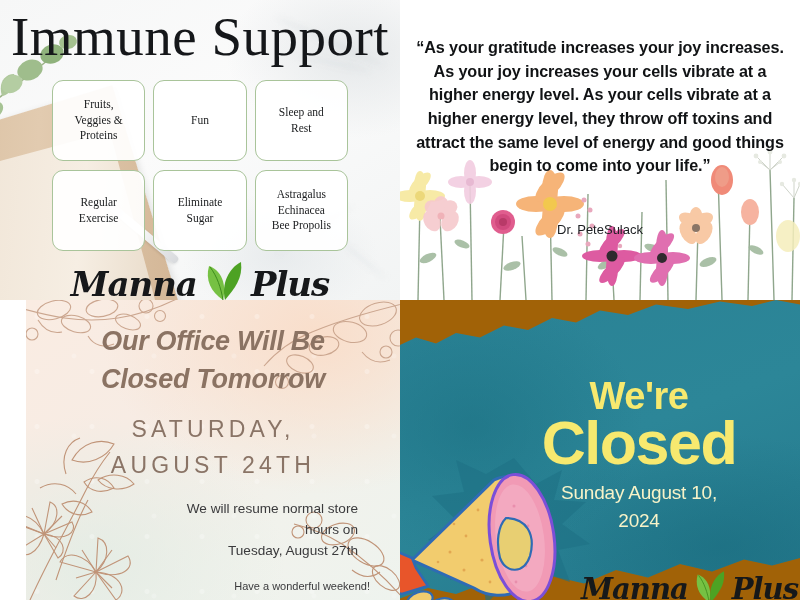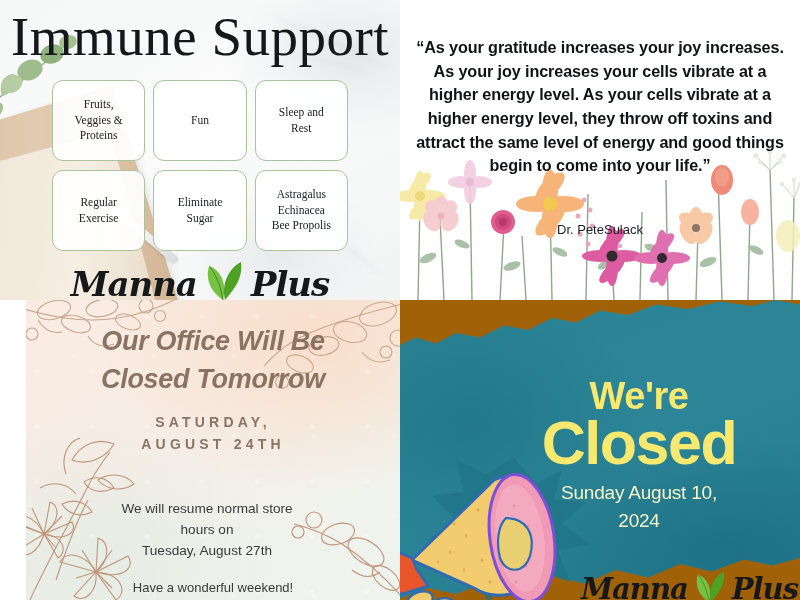--- a/index.html
+++ b/index.html
@@ -135,32 +135,32 @@
   .p3-title {
     position: absolute; left: 40px; right: 40px; top: 22px;
     text-align: center;
     font-style: italic; font-weight: 700;
     font-size: 27px; line-height: 1.42;
     color: #8b7363; letter-spacing: -.3px; z-index: 3;
   }
   .p3-date {
     position: absolute; left: 30px; right: 30px; top: 112px;
     text-align: center;
-    font-size: 14px; line-height: 1.55; font-weight: 700;
+    font-size: 23px; line-height: 1.55; font-weight: 400;
     color: #8a7466; letter-spacing: 4.2px; z-index: 3;
   }
   .p3-body {
     position: absolute; left: 30px; right: 42px; top: 198px;
-    text-align: center;
+    text-align: right;
     font-size: 13.6px; line-height: 1.55; color: #3a3a3c; z-index: 3;
   }
   .p3-sign {
     position: absolute; left: 30px; right: 30px; top: 280px;
-    text-align: center;
-    font-size: 13px; color: #3a3a3c; z-index: 3;
+    text-align: right;
+    font-size: 11px; color: #3a3a3c; z-index: 3;
   }
 
   
   .p4 { background: #a16207; }
   .teal-bg {
     position: absolute; inset: 0;
     background:
       radial-gradient(ellipse 260px 200px at 18% 42%, rgba(26,110,128,.55) 0%, rgba(26,110,128,0) 66%),
       radial-gradient(ellipse 300px 160px at 80% 82%, rgba(18,98,116,.40) 0%, rgba(18,98,116,0) 70%),
       linear-gradient(160deg, #2a8295 0%, #2c8698 48%, #24788c 100%);

